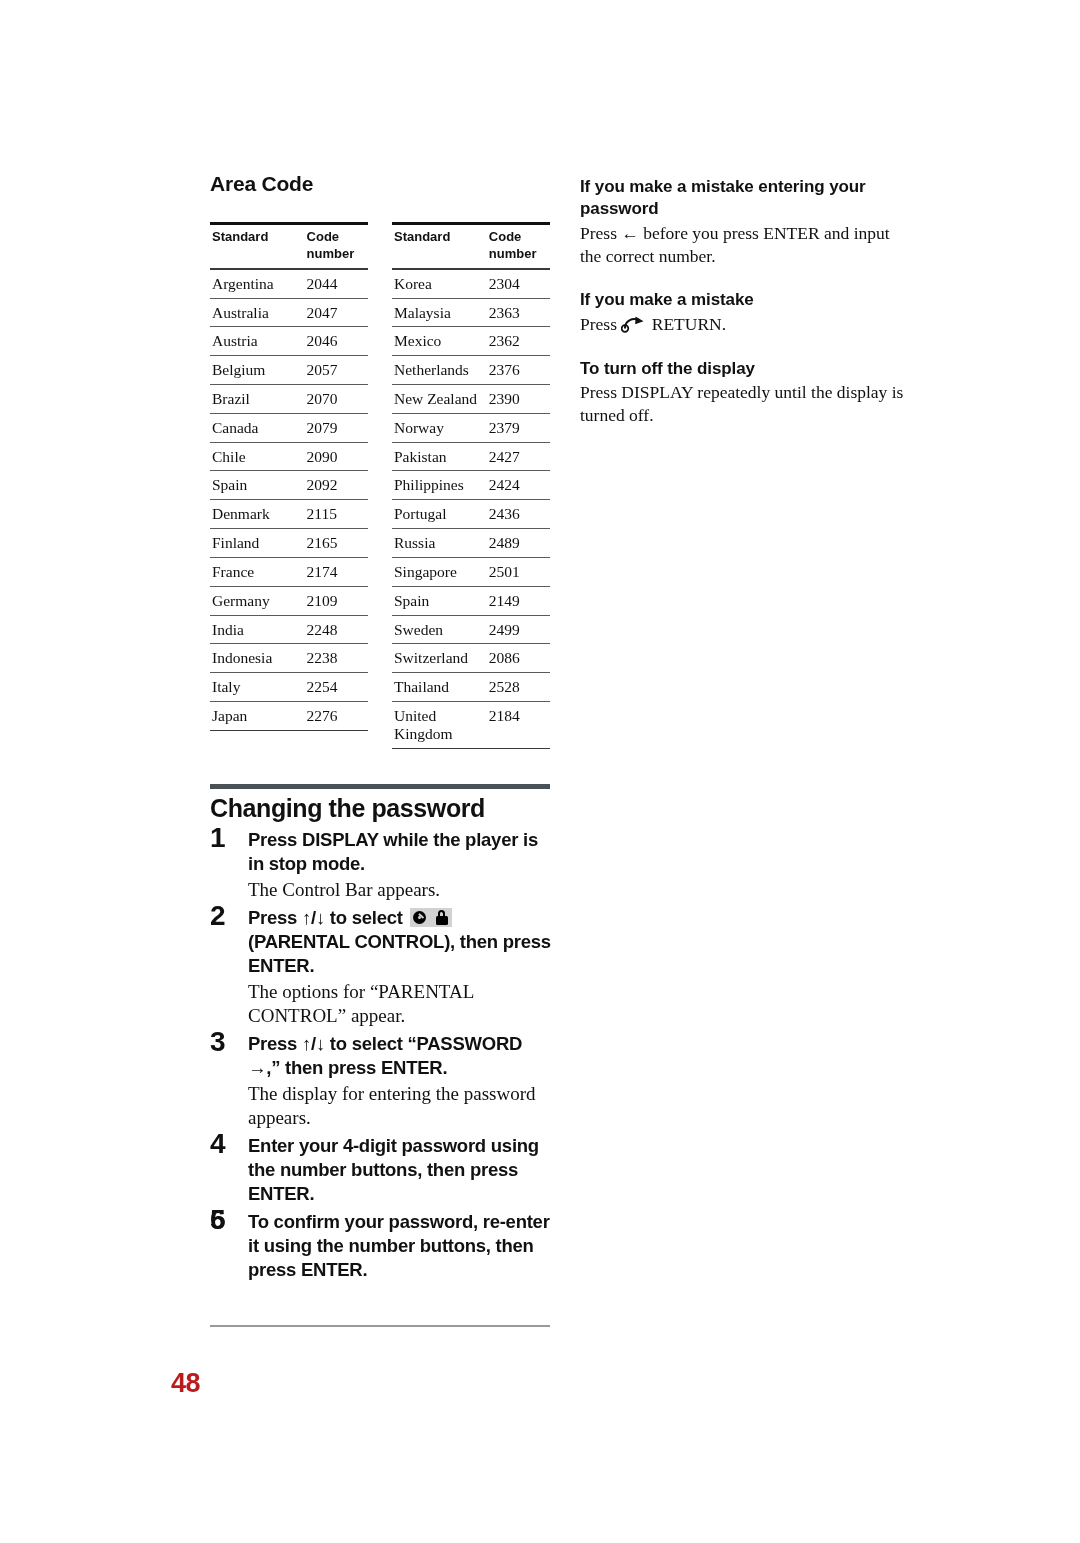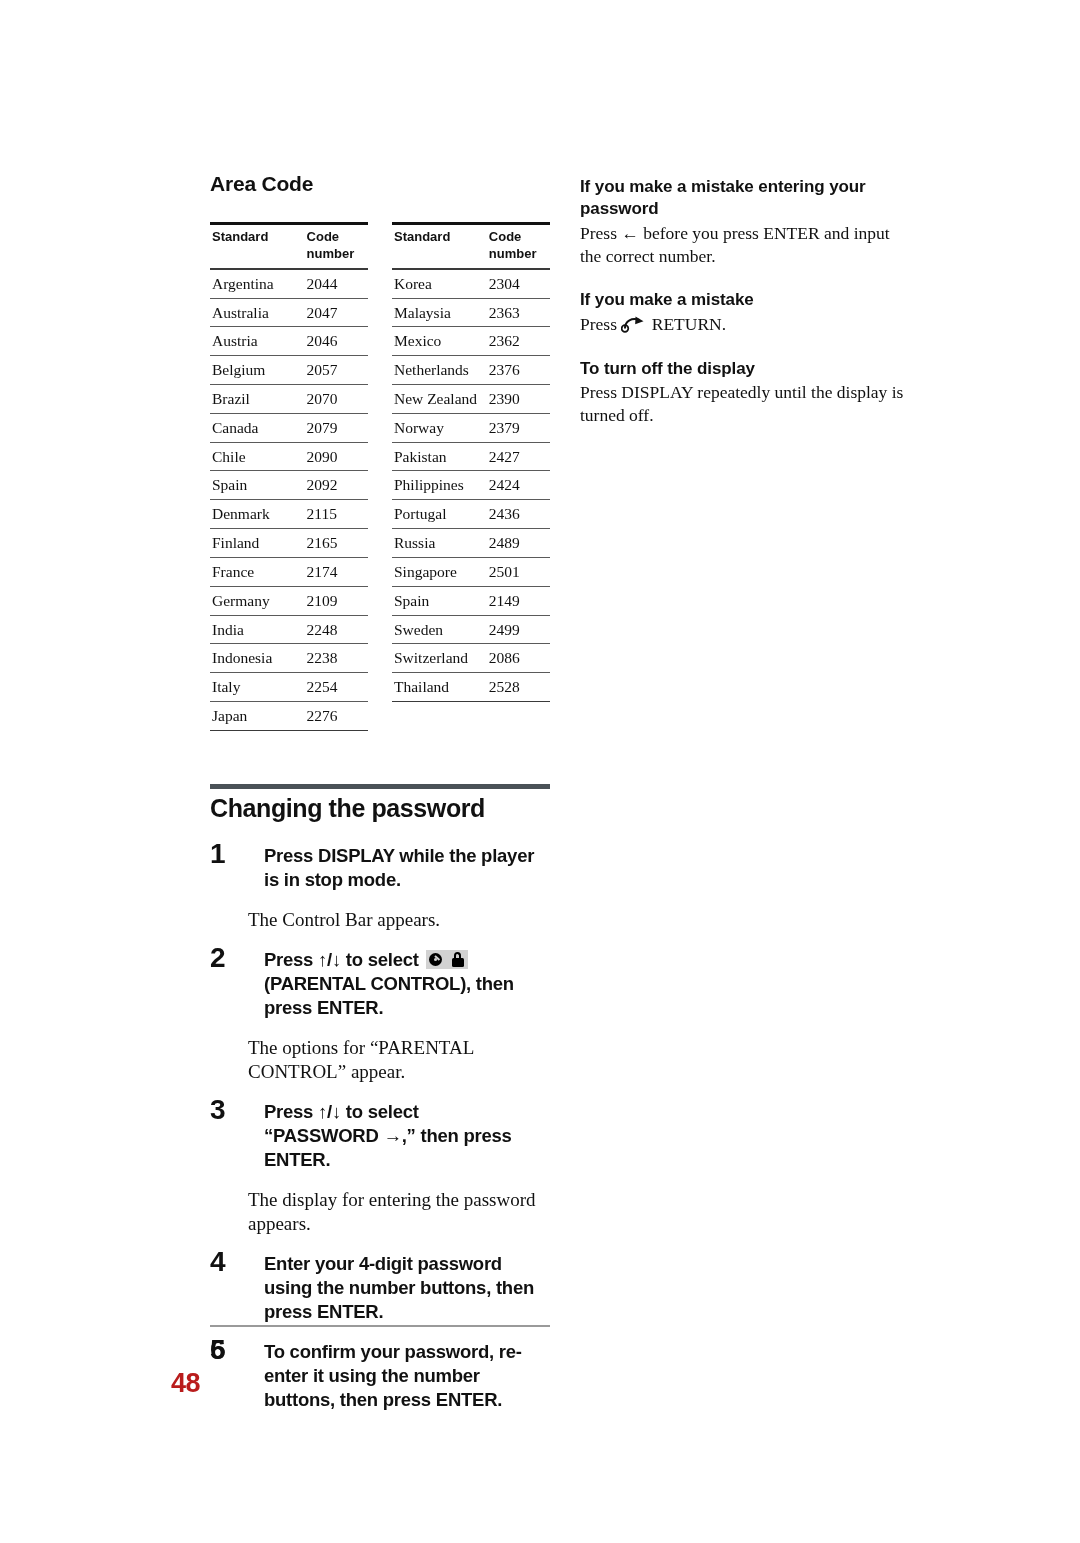--- a/index.html
+++ b/index.html
@@ -150,21 +150,21 @@
     font-size: 28px;
     line-height: 1;
     color: #111;
   }
   .step-text {
     font-family: "Liberation Sans", "DejaVu Sans", sans-serif;
     font-weight: bold;
     font-size: 18.5px;
     line-height: 1.30;
     letter-spacing: -0.25px;
-    margin: 16px;
+    margin: 0;
     color: #111;
   }
   .step-note {
     font-family: "Liberation Serif", "DejaVu Serif", serif;
     font-weight: normal;
     font-size: 19px;
     line-height: 1.26;
     letter-spacing: 0;
     margin: 2px 0 0 0;
     color: #111;
@@ -410,20 +410,24 @@
               <td class="c-code">2499</td>
             </tr>
             <tr>
               <td class="c-std">Switzerland</td>
               <td class="c-code">2086</td>
             </tr>
             <tr>
               <td class="c-std">Thailand</td>
               <td class="c-code">2528</td>
             </tr>
+            <tr>
+              <td class="c-std">United Kingdom</td>
+              <td class="c-code">2184</td>
+            </tr>
           </tbody>
       </table>
     </div>
 
   </div>
 
   <div id="chap">
     <div class="rulebar"></div>
     <h1 class="chap-title">Changing the password</h1>
   </div>

